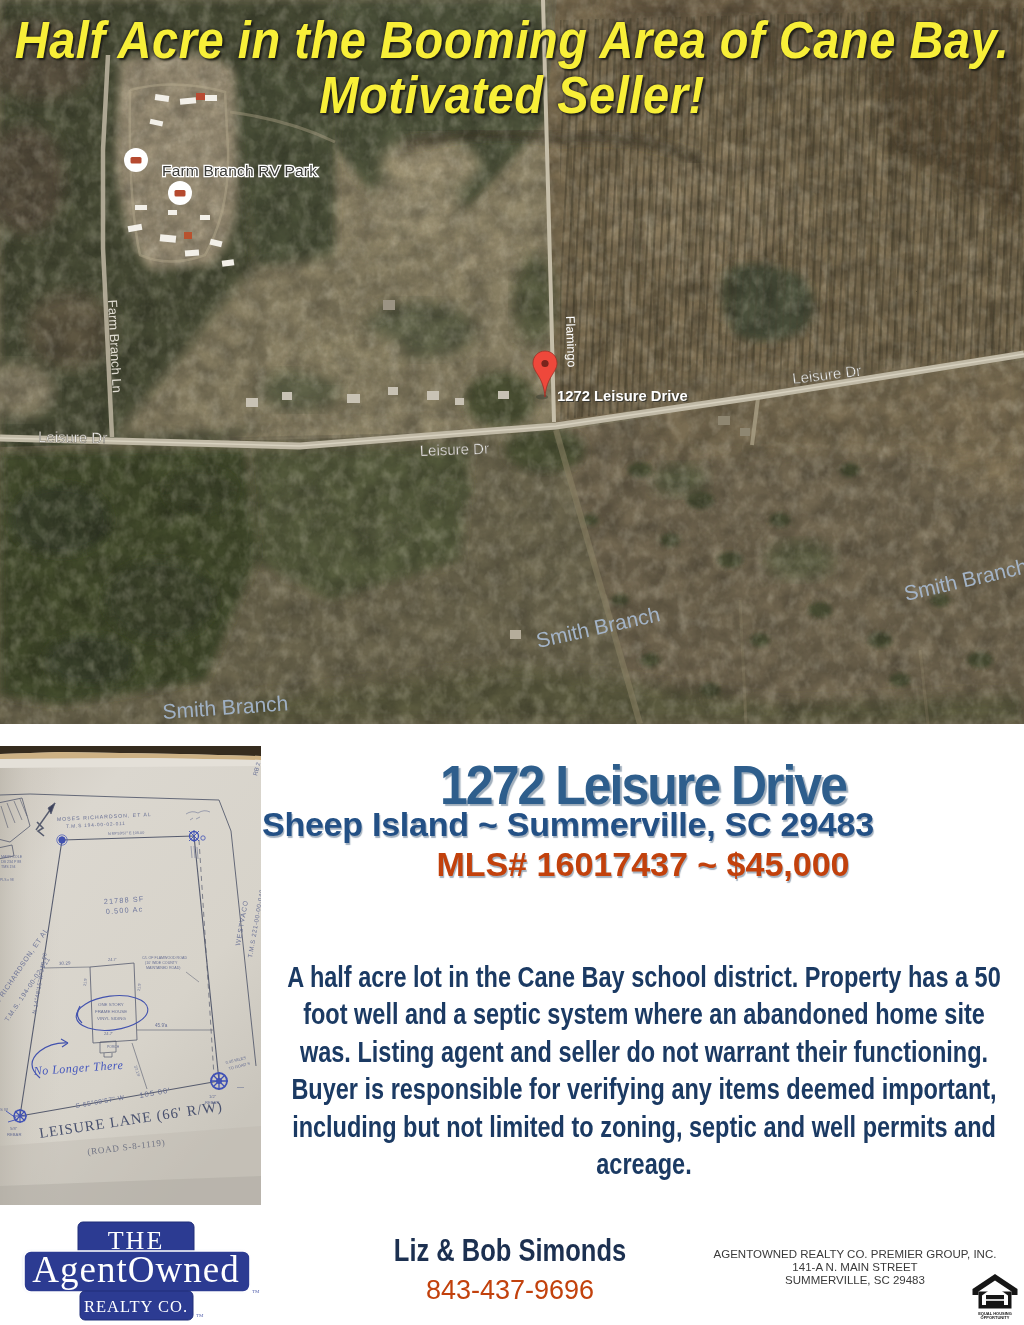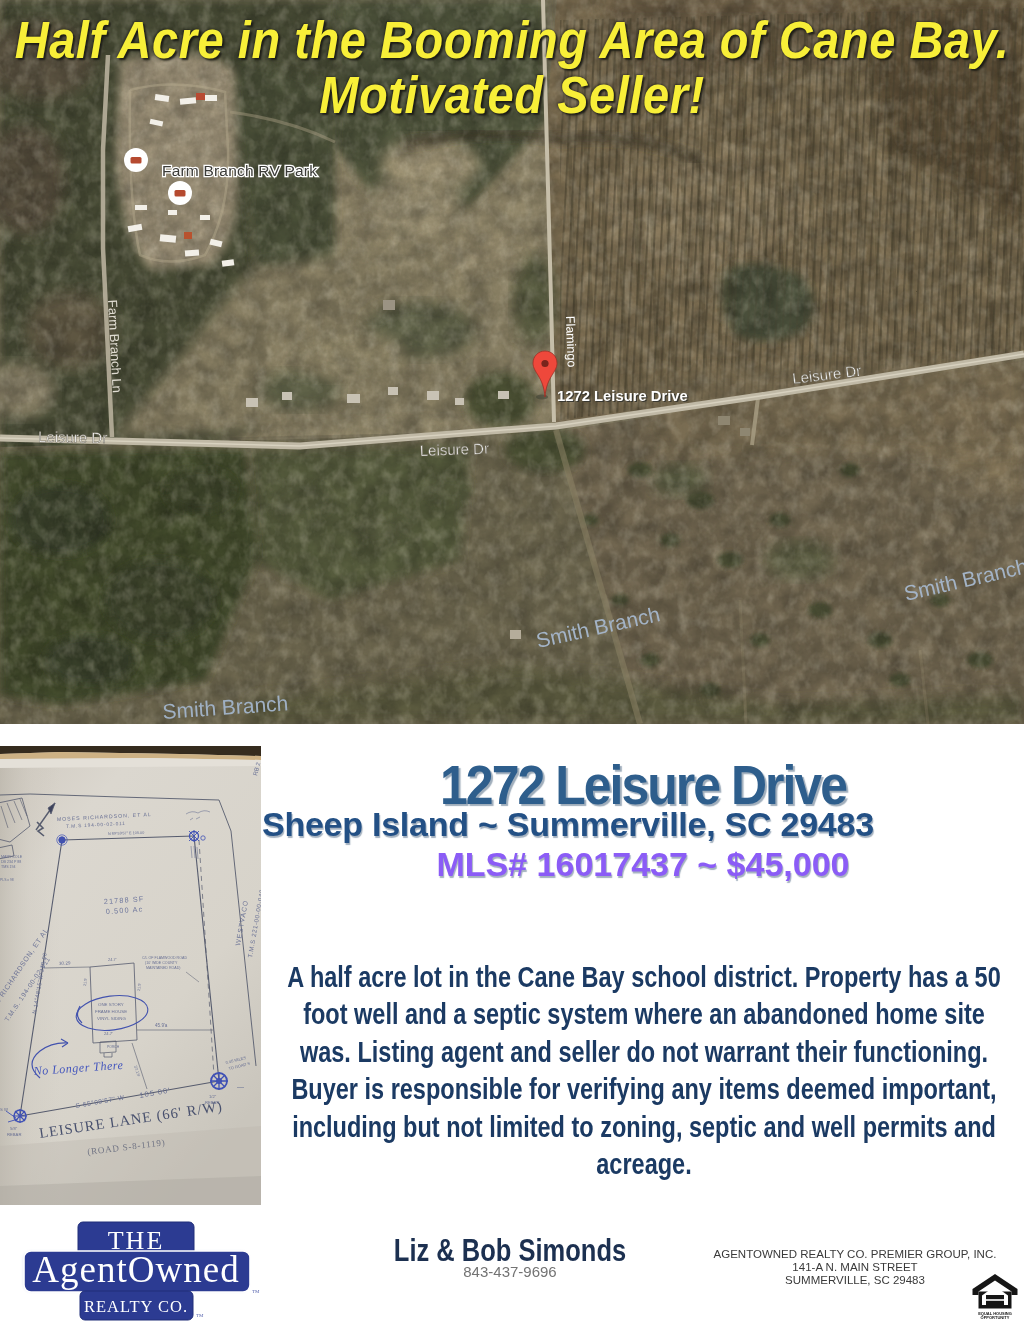--- a/index.html
+++ b/index.html
@@ -3,25 +3,25 @@
 <meta charset="utf-8">
 <style>
   html,body{margin:0;padding:0;}
   body{width:1024px;height:1325px;background:#ffffff;font-family:"Liberation Sans",sans-serif;position:relative;overflow:hidden;}
   .abs{position:absolute;}
   #map{left:0;top:0;width:1024px;height:724px;}
   #title{left:0;top:13px;width:1024px;text-align:center;color:#f8ef38;font-weight:bold;font-style:italic;font-size:47px;line-height:50px;letter-spacing:0.55px;transform:scaleY(1.1);transform-origin:0 0;text-shadow:2px 2px 2px rgba(25,25,20,0.95), -1px -1px 2px rgba(25,25,20,0.55);}
   #plat{left:0;top:746px;width:261px;height:459px;}
   .h1{left:262px;top:757px;width:762px;text-align:center;color:#2e5e8c;font-weight:bold;font-size:50px;line-height:50px;letter-spacing:-2px;transform:scaleY(1.12);transform-origin:0 0;text-shadow:2px 2px 1px #9fadbb;}
   .h2{left:262px;top:806px;width:762px;text-align:left;color:#235085;font-weight:bold;font-size:34px;line-height:36px;letter-spacing:-0.25px;text-shadow:1px 2px 1px #a4b1bf;}
-  .h3{left:262px;top:846px;width:762px;text-align:center;color:#8b5cf6;font-weight:bold;font-size:34px;line-height:36px;text-shadow:1px 2px 1px #a4b1bf;}
+  .h3{left:262px;top:846px;width:762px;text-align:center;color:#c2410c;font-weight:bold;font-size:34px;line-height:36px;text-shadow:1px 2px 1px #a4b1bf;}
   #para{left:274px;top:958px;width:740px;text-align:center;color:#1b3a63;font-weight:bold;font-size:23.5px;line-height:30px;transform:scaleY(1.25);transform-origin:0 0;}
   #agent{left:300px;top:1235px;width:420px;text-align:center;}
   #agent .nm{font-weight:bold;font-size:25.5px;line-height:26px;color:#1c3050;transform:scaleY(1.2);transform-origin:50% 0;}
-  #agent .ph{font-size:15px;margin-top:2px;color:#737373;}
+  #agent .ph{font-size:27px;margin-top:14px;color:#c2410c;}
   #agent .em{font-size:22.5px;margin-top:2px;color:#243447;}
   #office{left:705px;top:1248px;width:300px;text-align:center;color:#3a3a3a;font-size:11.5px;line-height:13px;white-space:nowrap;}
 </style>
 </head>
 <body>
 
 <div class="abs" id="map">
 <svg width="1024" height="724" viewBox="0 0 1024 724" xmlns="http://www.w3.org/2000/svg">
 <defs>
   <filter id="dk" x="0" y="0" width="100%" height="100%">

